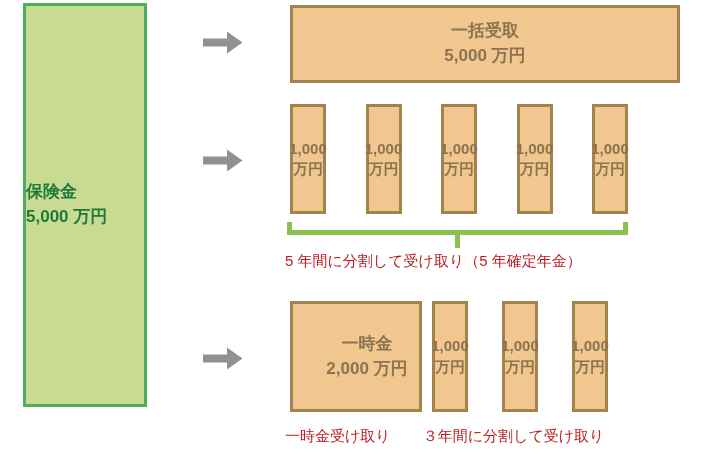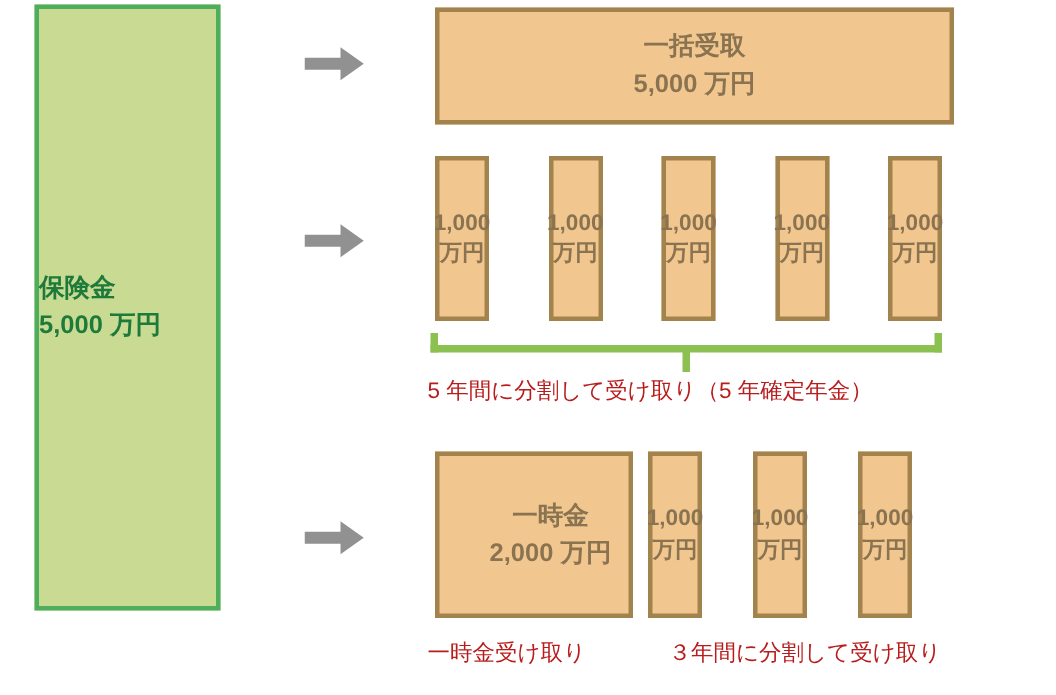--- a/index.html
+++ b/index.html
@@ -22,40 +22,40 @@
   .arrow{position:absolute;left:203px;width:40px;height:23px;}
   .arrow svg{display:block;}
   
   .payout{
     box-sizing:border-box;
     background:#f2c78f;border:3px solid #a2824d;
     display:flex;flex-direction:column;align-items:center;justify-content:center;
     color:#8a7350;font-weight:bold;text-align:center;
   }
   .lump-box{
-    position:absolute;left:290px;top:5px;width:346px;height:78px;
+    position:absolute;left:290px;top:5px;width:390px;height:78px;
     font-size:17px;line-height:1.45;
   }
   .five-row{
     position:absolute;left:290px;top:104px;width:338px;height:110px;
     display:flex;justify-content:space-between;
   }
   .installment{width:36px;height:110px;font-size:15px;line-height:1.35;}
   
   .bracket-part{position:absolute;background:#8cc152;}
   .bracket-bar{left:287px;top:230px;width:341px;height:5px;}
   .bracket-left{left:287px;top:222px;width:5px;height:13px;}
   .bracket-right{left:623px;top:222px;width:5px;height:13px;}
   .bracket-tick{left:455px;top:230px;width:5px;height:18px;}
   
   .caption{
     position:absolute;color:#b91c1c;font-size:15px;line-height:1.2;white-space:nowrap;
   }
   .caption-five{left:285px;top:252px;}
-  .caption-three{left:285px;top:427px;display:flex;gap:55px;}
+  .caption-three{left:285px;top:427px;display:flex;gap:32px;}
   
   .three-row{position:absolute;left:290px;top:301px;width:338px;height:111px;}
   .partial-lump{
     position:absolute;left:0;top:0;width:132px;height:111px;
     font-size:17px;line-height:1.45;padding-left:22px;
   }
   .three-row .installment{position:absolute;top:0;height:111px;}
   .ti-0{left:142px;} .ti-1{left:212px;} .ti-2{left:282px;}
 </style>
 </head>

